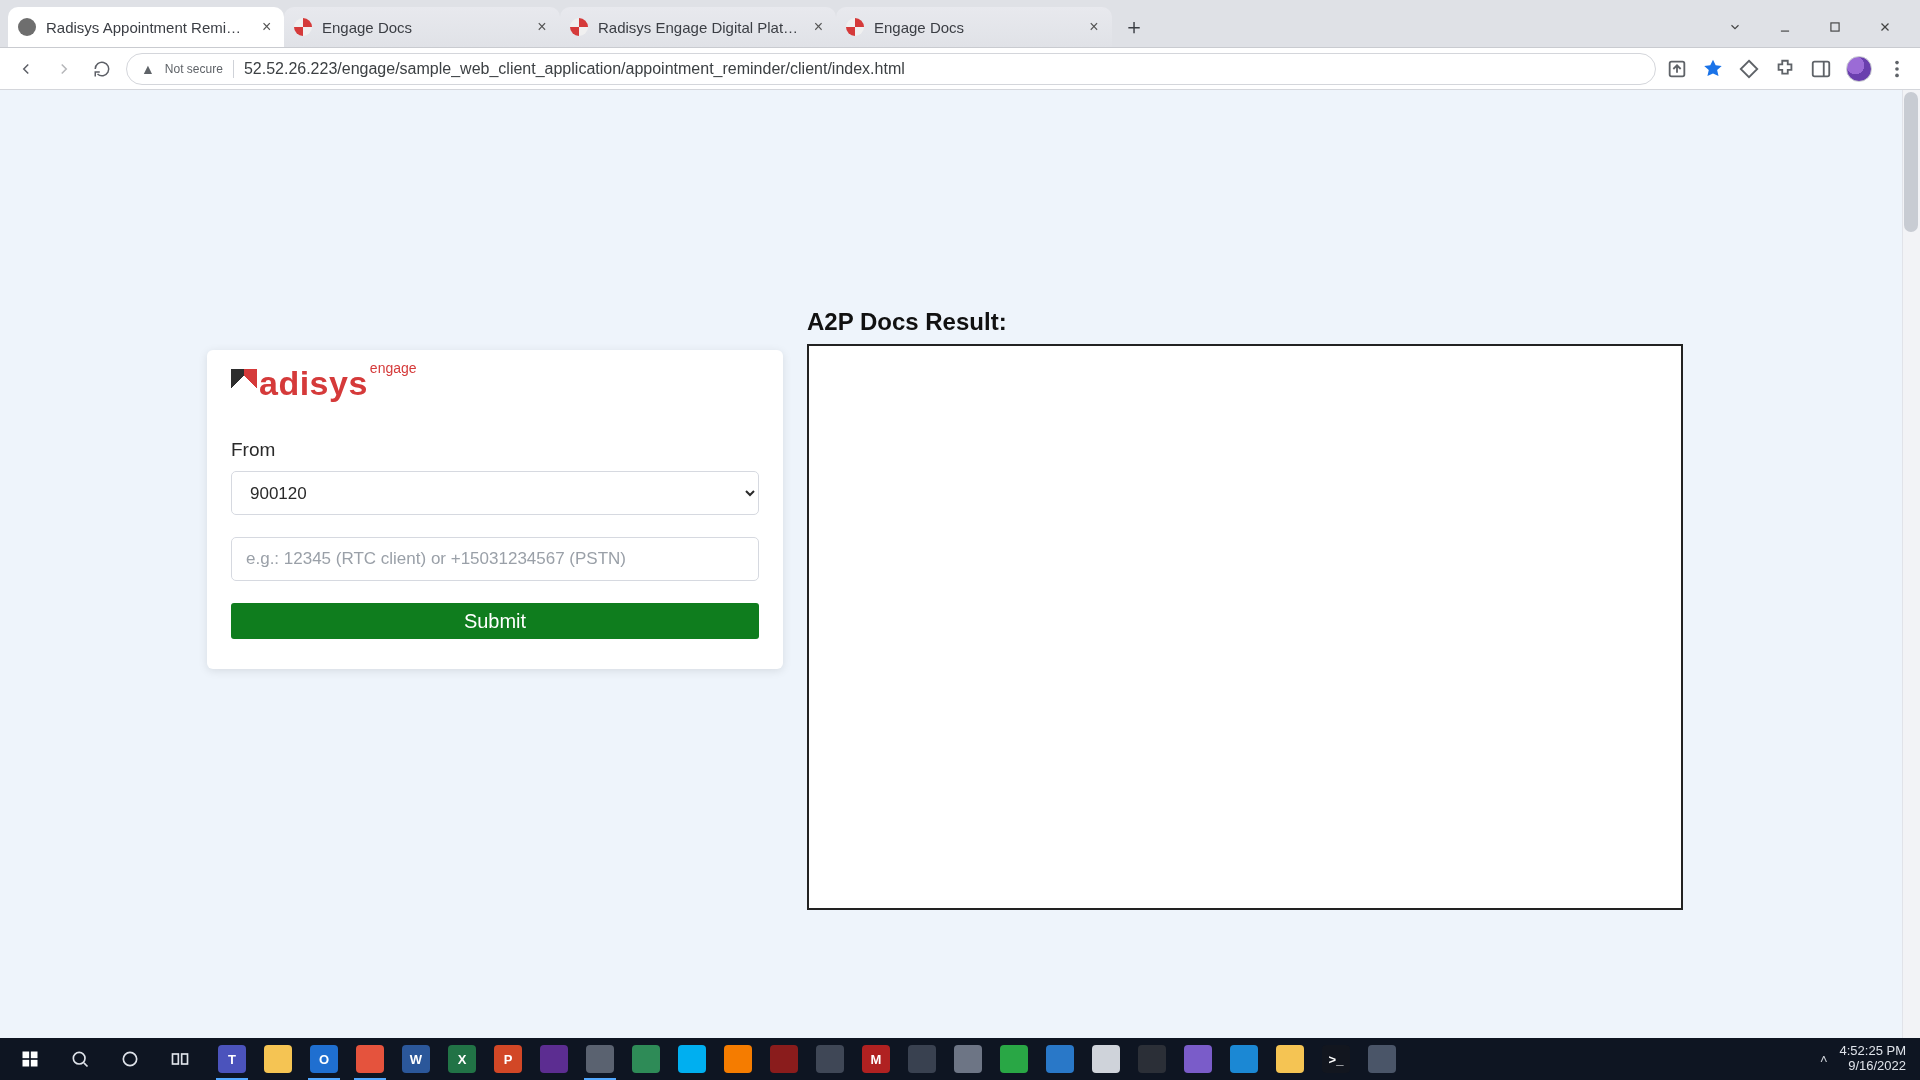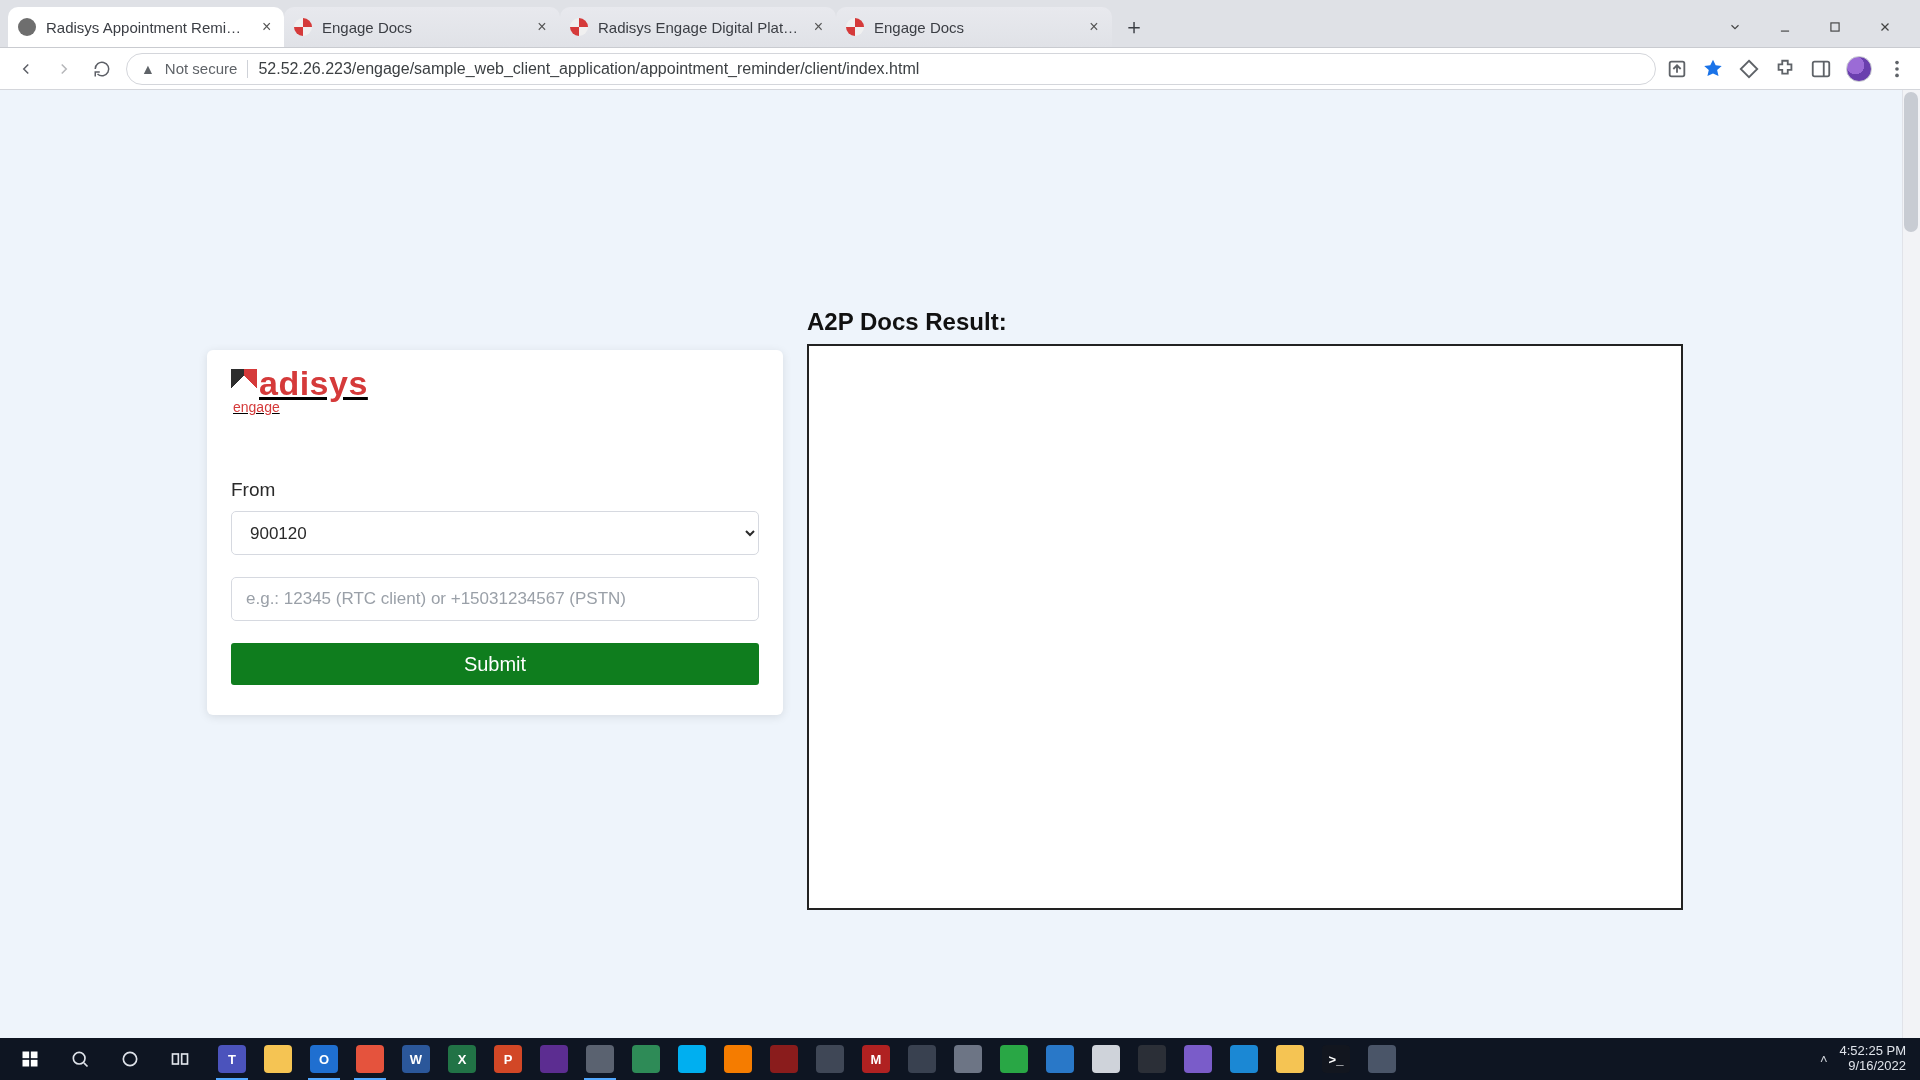--- a/index.html
+++ b/index.html
@@ -34,21 +34,21 @@
     height: 42px; background:#ffffff; display:flex; align-items:center; gap:10px;
     padding:0 12px; border-bottom:1px solid #d4d6db;
   }
   .tbtn { width:28px; height:28px; display:flex; align-items:center; justify-content:center; color:#5c5f66; cursor:pointer;}
   .tbtn svg{width:18px;height:18px;}
   .omnibox {
     flex:1 1 auto; height:32px; border:1px solid #d4d6db; border-radius:16px;
     display:flex; align-items:center; gap:10px; padding:0 14px; font-size:16px; color:#202124;
   }
   .omnibox .warntri { color:#5f6368; font-size:14px;}
-  .omnibox .nsec { color:#5f6368; font-size:15px;}
+  .omnibox .nsec { color:#5f6368; font-size:12px;}
   .omnibox .sep { width:1px; height:18px; background:#cfd2d8;}
   .omnibox .url { color:#3c4043; }
   .right-icons { display:flex; align-items:center; gap:14px; }
   .ri { width:22px; height:22px; display:flex; align-items:center; justify-content:center; color:#5f6368; cursor:pointer;}
   .ri.star { color:#1a73e8; }
   .avatar { width:26px; height:26px; border-radius:50%; background: radial-gradient(circle at 35% 35%, #9b6bd6 0 40%, #6a3fae 41% 100%); border:1px solid #c7cad0;}
 
   
   .viewport { flex:1 1 auto; background:#eef4fb; position:relative; overflow:hidden;}
   .viewport .scrollbar { position:absolute; right:0; top:0; bottom:0; width:18px; background:#f2f3f6; border-left:1px solid #e1e3e9;}
@@ -56,50 +56,50 @@
 
   .page { position:relative; width:100%; height:100%; }
 
   
   .card {
     position:absolute; left:207px; top:260px; width:576px;
     background:#ffffff; border-radius:6px; box-shadow:0 2px 10px rgba(0,0,0,0.10);
     overflow:hidden;
   }
   .card-header { padding:14px 24px 10px 24px; display:flex; align-items:center; }
-  .logo { display:flex; flex-direction:column;text-decoration:underline; }
+  .logo { display:flex; flex-direction:row; }
   .logo-top { display:flex; align-items:baseline; }
   .logo-mark {
     width:26px; height:26px; position:relative; margin-right:2px;
   }
   .logo-mark::before{
     content:""; position:absolute; inset:0;
     background:
       linear-gradient(135deg,#2e2e2e 0 50%, transparent 50%) left/50% 100% no-repeat,
       linear-gradient(45deg, transparent 0 50%, #d53a3a 50%) right/50% 100% no-repeat;
   }
   .logo-word { font-size:34px; font-weight:600; color:#d53a3a; letter-spacing:0.5px; font-family:"Segoe UI",Arial,sans-serif;}
   .logo-sub  { font-size:14px; color:#d53a3a; margin-top:-4px; margin-left:2px;}
 
   .title-band {
     background:#f3f4f7; padding:18px 24px; border-top:1px solid #ececf0; border-bottom:1px solid #ececf0;
     font-size:28px; font-weight:700; color:#1a1a1a;
   }
 
   .form { padding:26px 24px 30px 24px; }
   .field { margin-bottom:22px; }
-  .field label { display:block; font-size:19px; color:#2a2a2a; margin-bottom:10px;margin-top:28px; }
+  .field label { display:block; font-size:19px; color:#2a2a2a; margin-bottom:10px; }
   .select, .textin {
     width:100%; height:44px; border:1px solid #d6d9e0; border-radius:5px; background:#fff;
     font-size:17px; color:#2a2a2a; padding:0 14px;
   }
   .select { appearance:auto; }
   .textin::placeholder { color:#9aa0a8; }
   .submit {
-    width:100%; height:42px; background:#0f7d1e; color:#fff; border:none; border-radius:3px;
+    width:100%; height:36px; background:#0f7d1e; color:#fff; border:none; border-radius:3px;
     font-size:20px; font-weight:500; cursor:pointer;
   }
 
   
   .result-title { position:absolute; left:807px; top:218px; font-size:24px; font-weight:700; color:#111;}
   .result-box   { position:absolute; left:807px; top:254px; width:876px; height:566px; border:2px solid #222; background:#fff;}
 
   
   .taskbar {
     height:42px; background:#0e1522; display:flex; align-items:center; color:#dfe3ea;

